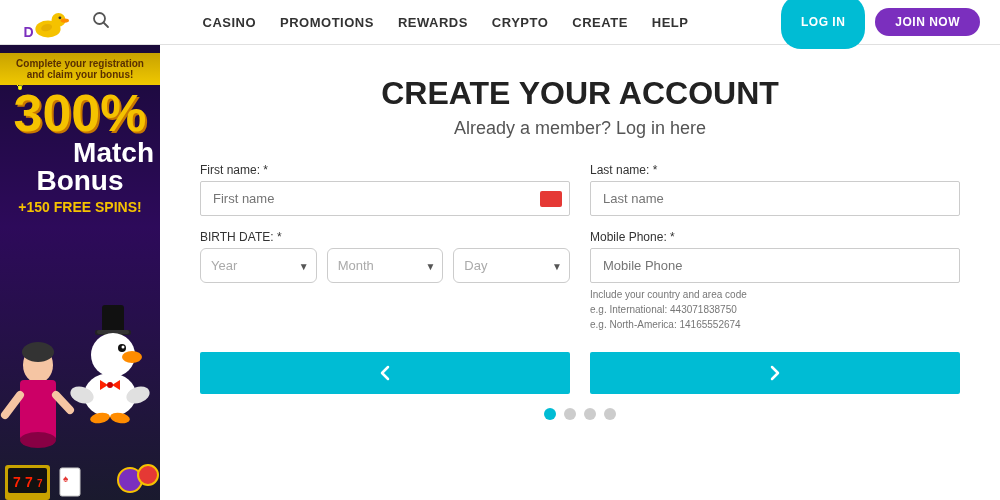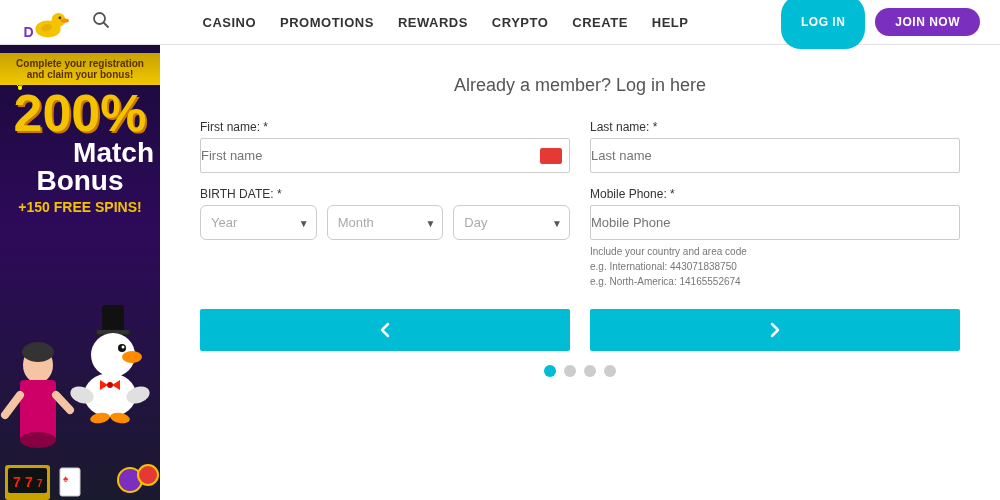--- a/index.html
+++ b/index.html
@@ -175,21 +175,21 @@
     }
     .form-label {
       font-size: 12px;
       color: #333;
       margin-bottom: 4px;
       font-weight: 400;
     }
     .form-input {
       border: 1px solid #ccc;
       border-radius: 2px;
-      padding: 9px 0;
+      padding: 9px 12px;
       font-size: 13px;
       color: #aaa;
       outline: none;
       width: 100%;
       background: #fff;
     }
     .first-name-input-wrap {
       position: relative;
     }
     .first-name-input-wrap .form-input {
@@ -344,21 +344,21 @@
         <circle cx="80" cy="5" r="1.5" fill="#f0f"></circle>
         <line x1="20" y1="15" x2="10" y2="5" stroke="#ff0" stroke-width="1"></line>
         <line x1="20" y1="15" x2="28" y2="5" stroke="#ff0" stroke-width="1"></line>
         <line x1="20" y1="15" x2="20" y2="3" stroke="#ff0" stroke-width="1"></line>
         <line x1="140" y1="10" x2="130" y2="2" stroke="#ff0" stroke-width="1"></line>
         <line x1="140" y1="10" x2="148" y2="2" stroke="#ff0" stroke-width="1"></line>
         <line x1="140" y1="10" x2="140" y2="0" stroke="#ff0" stroke-width="1"></line>
       </svg>
 
       <div class="bonus-text-block">
-        <div class="bonus-500">200%</div>
+        <div class="bonus-500">300%</div>
         <div class="bonus-match">Match</div>
         <div class="bonus-label">Bonus</div>
         <div class="bonus-spins">+150 FREE SPINS!</div>
       </div>
 
       <svg style="position:absolute;bottom:0;left:0;width:160px;height:220px;z-index:2;" viewBox="0 0 160 220">
 
         <ellipse cx="38" cy="85" rx="15" ry="18" fill="#f5c5a3"></ellipse>
         <rect x="20" y="100" width="36" height="60" rx="4" fill="#cc0066"></rect>
         <ellipse cx="38" cy="160" rx="18" ry="8" fill="#880044"></ellipse>
@@ -400,20 +400,21 @@
         <circle cx="130" cy="200" r="12" fill="#7b2fbe" stroke="#f5c200" stroke-width="2"></circle>
         <circle cx="148" cy="195" r="10" fill="#e53935" stroke="#f5c200" stroke-width="2"></circle>
 
         <rect x="60" y="188" width="20" height="28" rx="2" fill="#fff" stroke="#ccc" stroke-width="1"></rect>
         <text x="63" y="202" font-family="Arial" font-size="10" fill="#e53935">♠</text>
       </svg>
     </div>
   </div>
 
   <div class="content-area">
+    <h1 class="page-title">CREATE YOUR ACCOUNT</h1>
     <p class="already-member">
       <span>Already a member? Log in here</span>
     </p>
 
     <div class="form-row">
       <div class="form-group">
         <label class="form-label">First name: *</label>
         <div class="first-name-input-wrap">
           <input class="form-input" type="text" placeholder="First name" style="">
           <div class="input-icon-red"></div>

